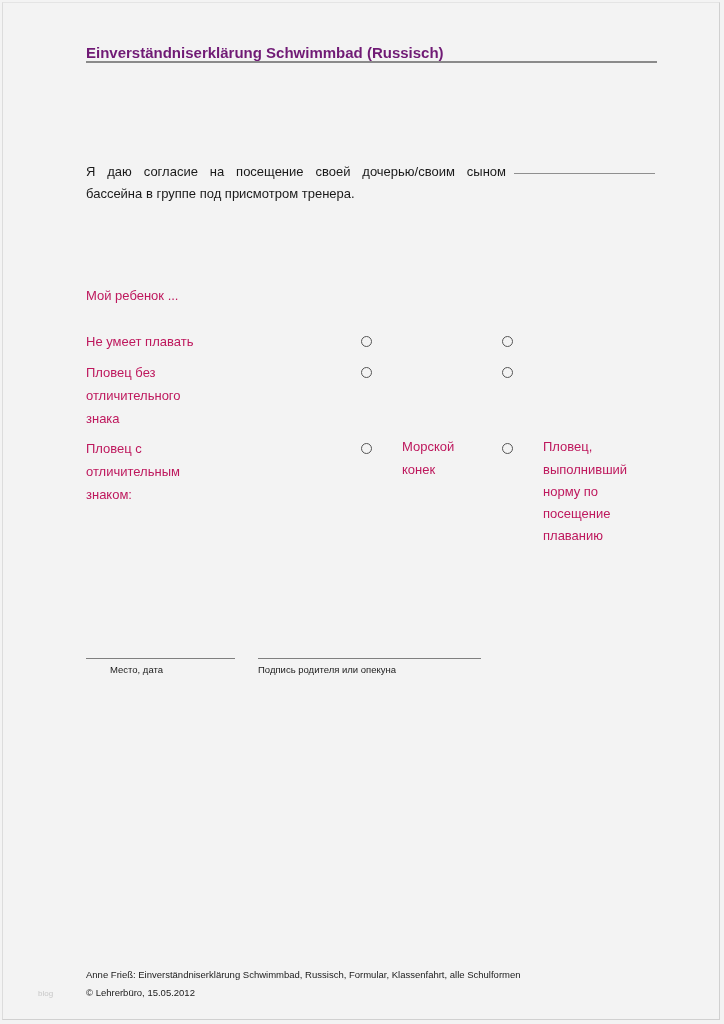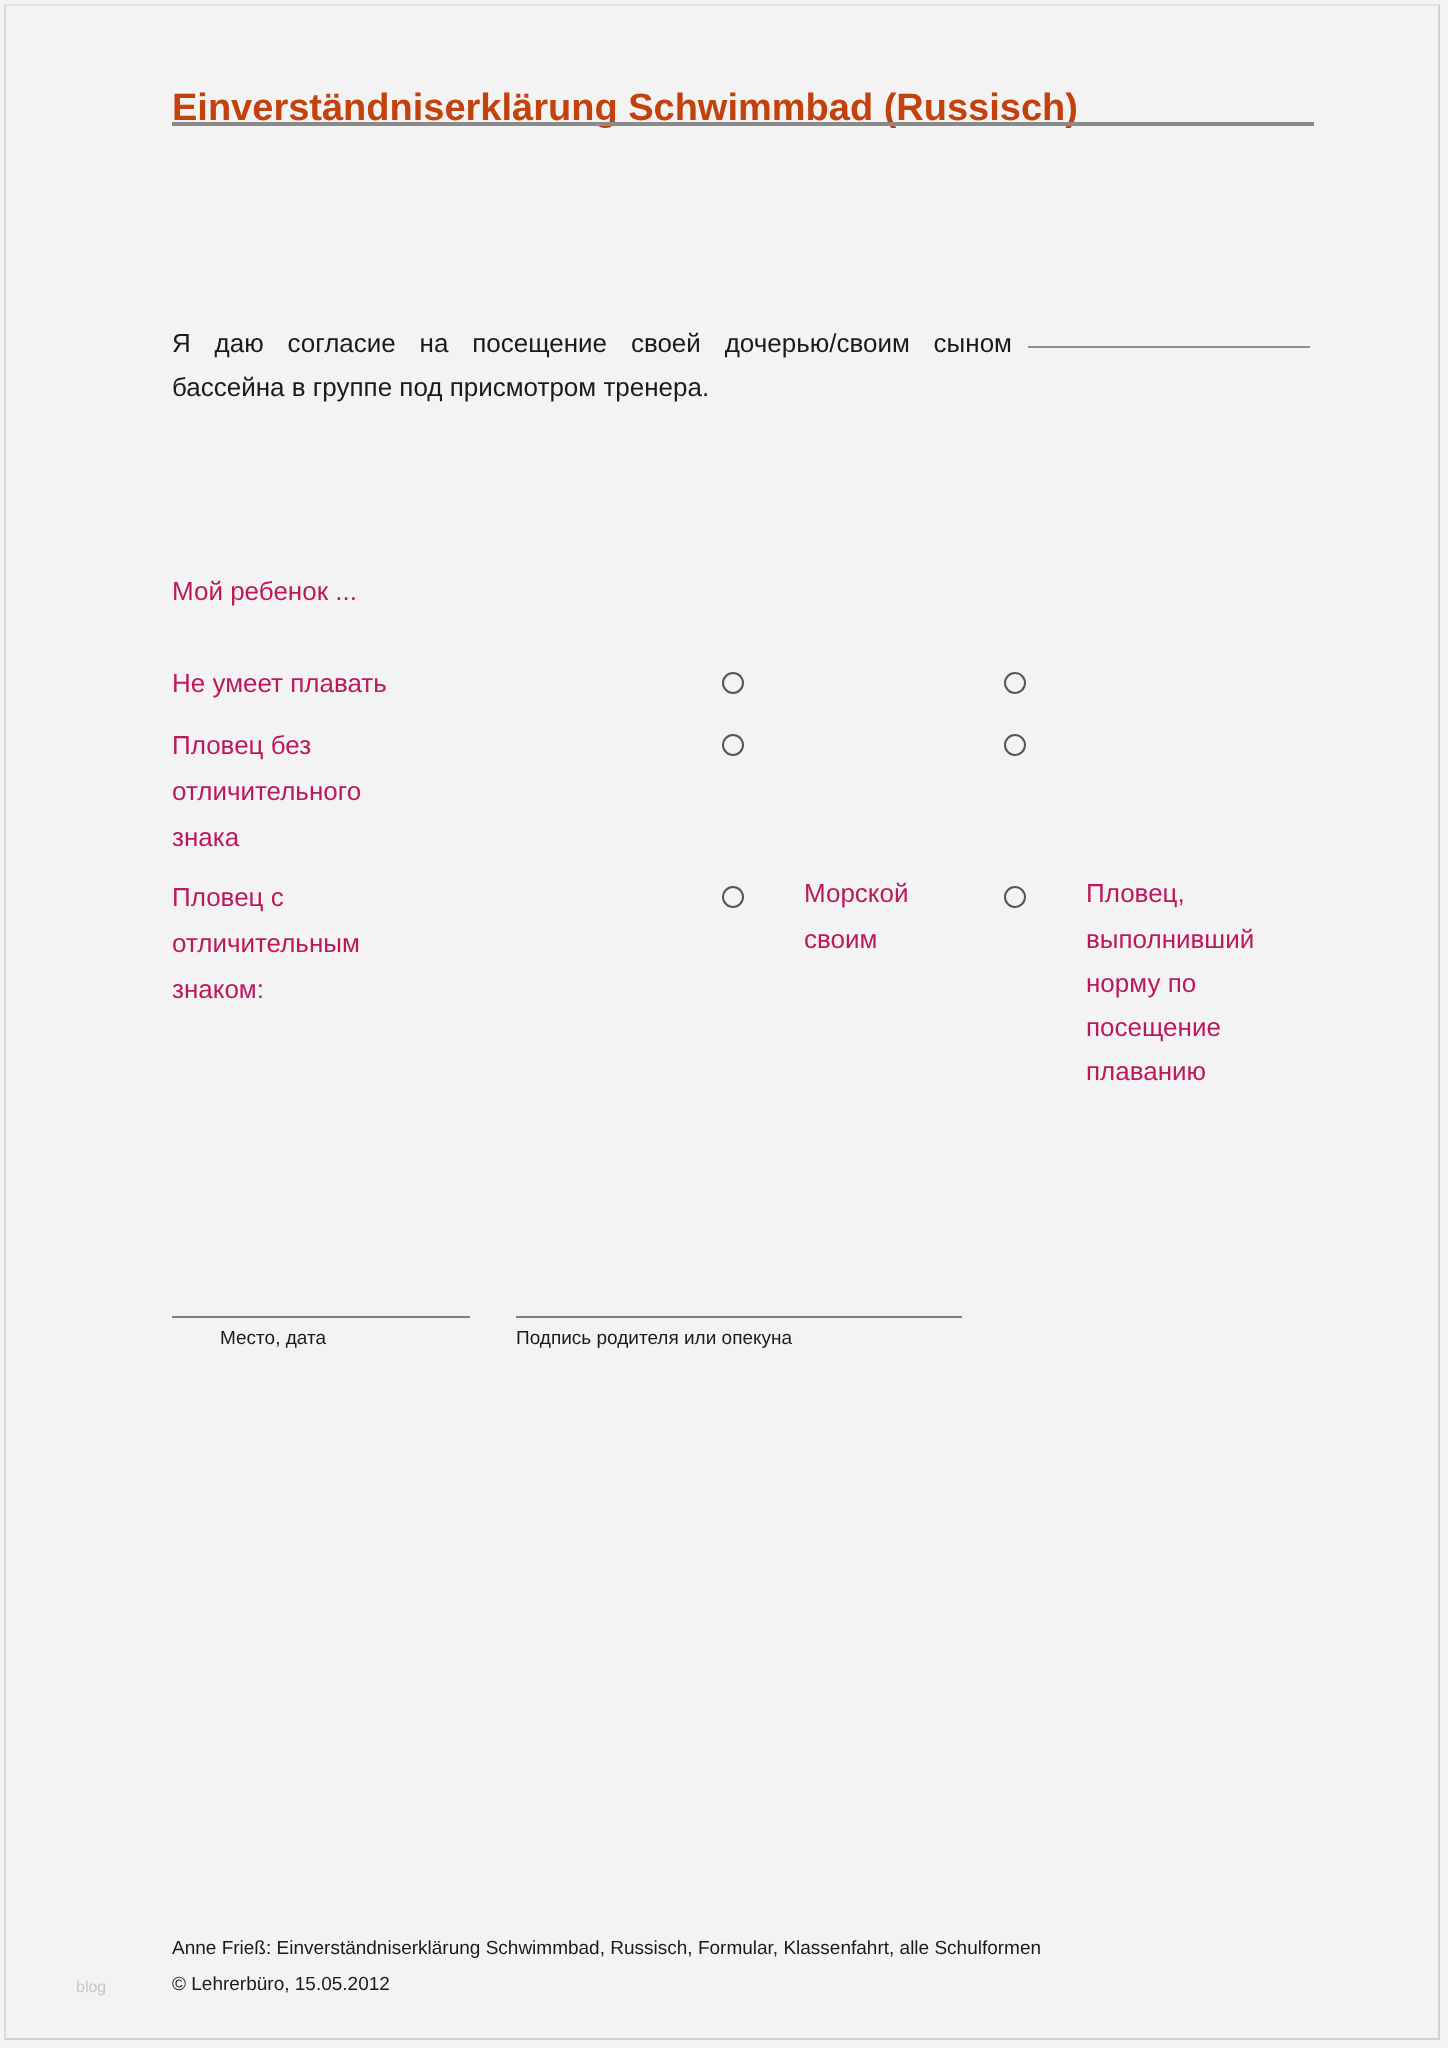--- a/index.html
+++ b/index.html
@@ -11,21 +11,21 @@
     position: relative;
   }
   .page {
     position: absolute; left: 2px; top: 2px; width: 718px; height: 1018px;
     border-left: 1px solid #dcdcdc; border-top: 1px solid #e4e4e4;
     border-right: 1px solid #d0d0d0; border-bottom: 1px solid #d0d0d0;
     box-sizing: border-box;
   }
   .abs { position: absolute; }
   .title {
-    left: 86px; top: 44px; font-size: 19px; font-weight: bold; color: #c2410c;
+    left: 86px; top: 44px; font-size: 15px; font-weight: bold; color: #701a75;
   }
   .title-rule {
     left: 86px; top: 61px; width: 571px; height: 0;
     border-top: 2px solid #8a8a8a;
   }
   .intro {
     left: 86px; top: 160px; width: 420px; font-size: 13px; line-height: 23px;
     text-align: justify; text-align-last: justify; word-spacing: 6px;
   }
   .intro2 { left: 86px; top: 182px; font-size: 13px; line-height: 23px; }
@@ -66,21 +66,21 @@
 <div class="abs txt" style="left:86px; top:407px;text-align:right;">знака</div>
 <div class="abs radio" style="left:361px; top:367px;"></div>
 <div class="abs radio" style="left:502px; top:367px;"></div>
 
 <div class="abs txt" style="left:86px; top:437px;">Пловец с</div>
 <div class="abs txt" style="left:86px; top:460px;">отличительным</div>
 <div class="abs txt" style="left:86px; top:483px;">знаком:</div>
 
 <div class="abs radio" style="left:361px; top:443px;"></div>
 <div class="abs txt" style="left:402px; top:435px;">Морской</div>
-<div class="abs txt" style="left:402px; top:458px;">своим</div>
+<div class="abs txt" style="left:402px; top:458px;">конек</div>
 
 <div class="abs radio" style="left:502px; top:443px;"></div>
 <div class="abs txt" style="left:543px; top:435px;">Пловец,</div>
 <div class="abs txt" style="left:543px; top:458px;">выполнивший</div>
 <div class="abs txt" style="left:543px; top:480px;">норму по</div>
 <div class="abs txt" style="left:543px; top:502px;">посещение</div>
 <div class="abs txt" style="left:543px; top:524px;">плаванию</div>
 
 <div class="abs sig-line" style="left:86px; top:658px; width:149px;"></div>
 <div class="abs sig-label" style="left:86px; top:664px;padding-left:24px;">Место, дата</div>

